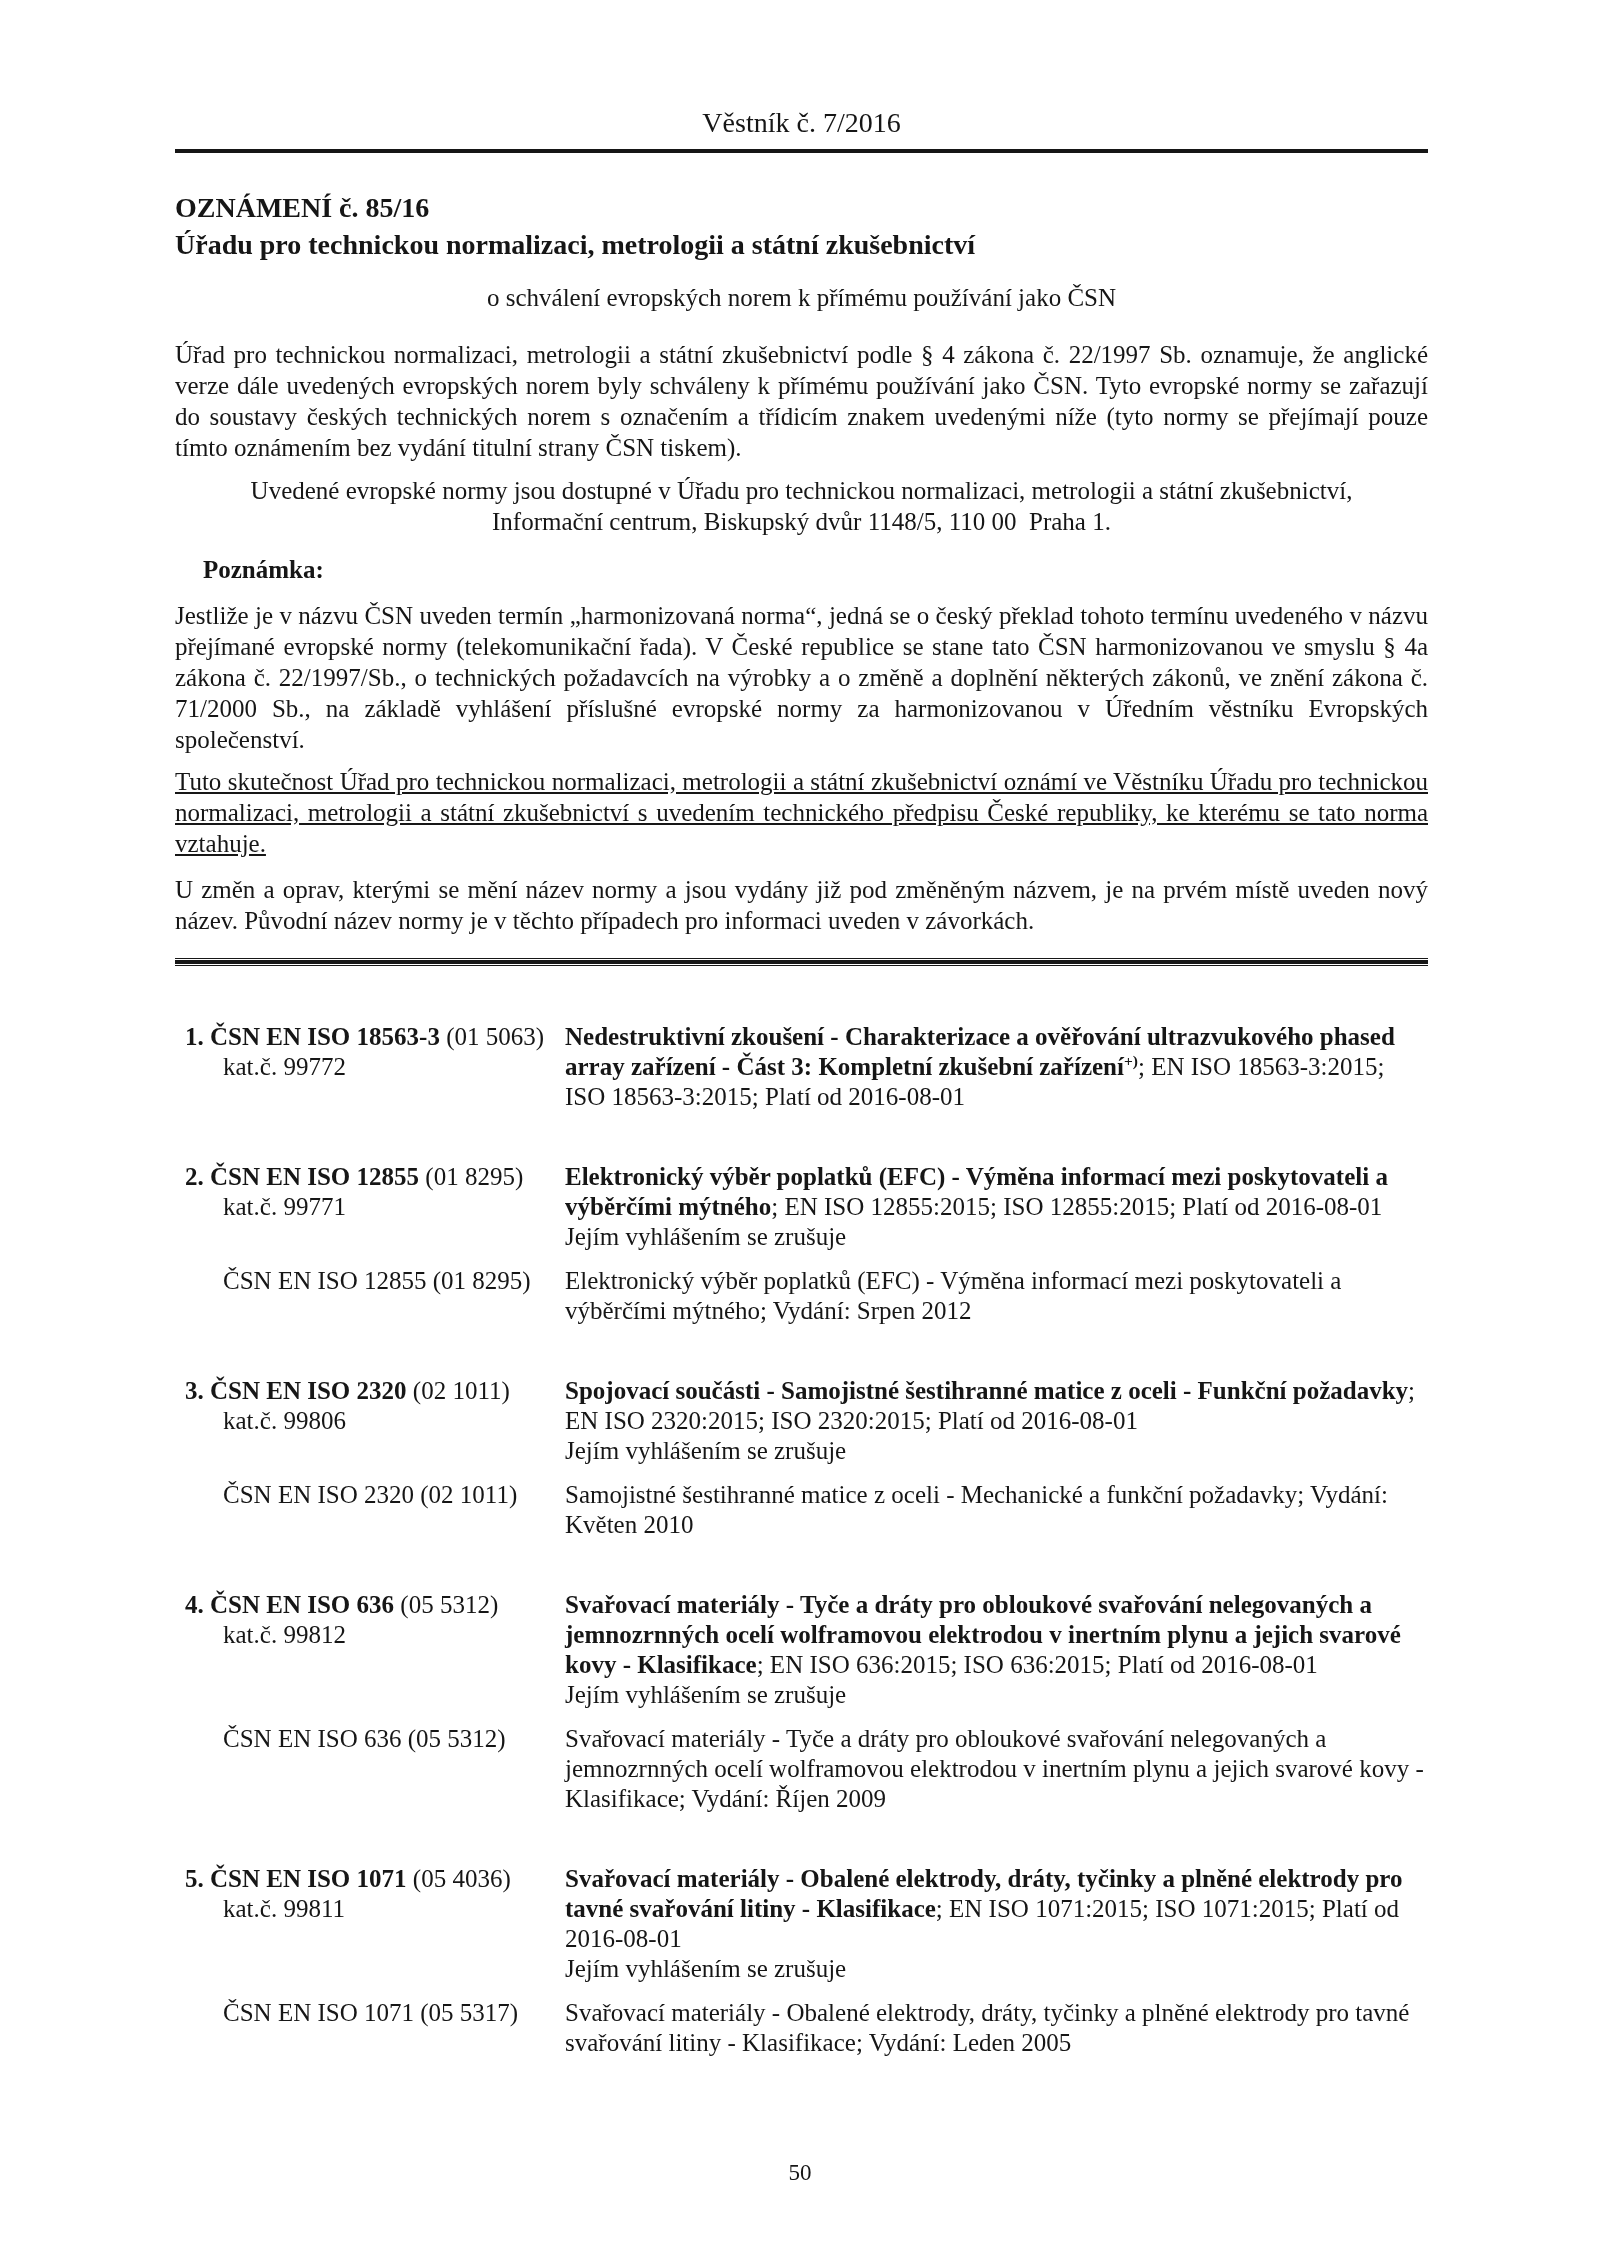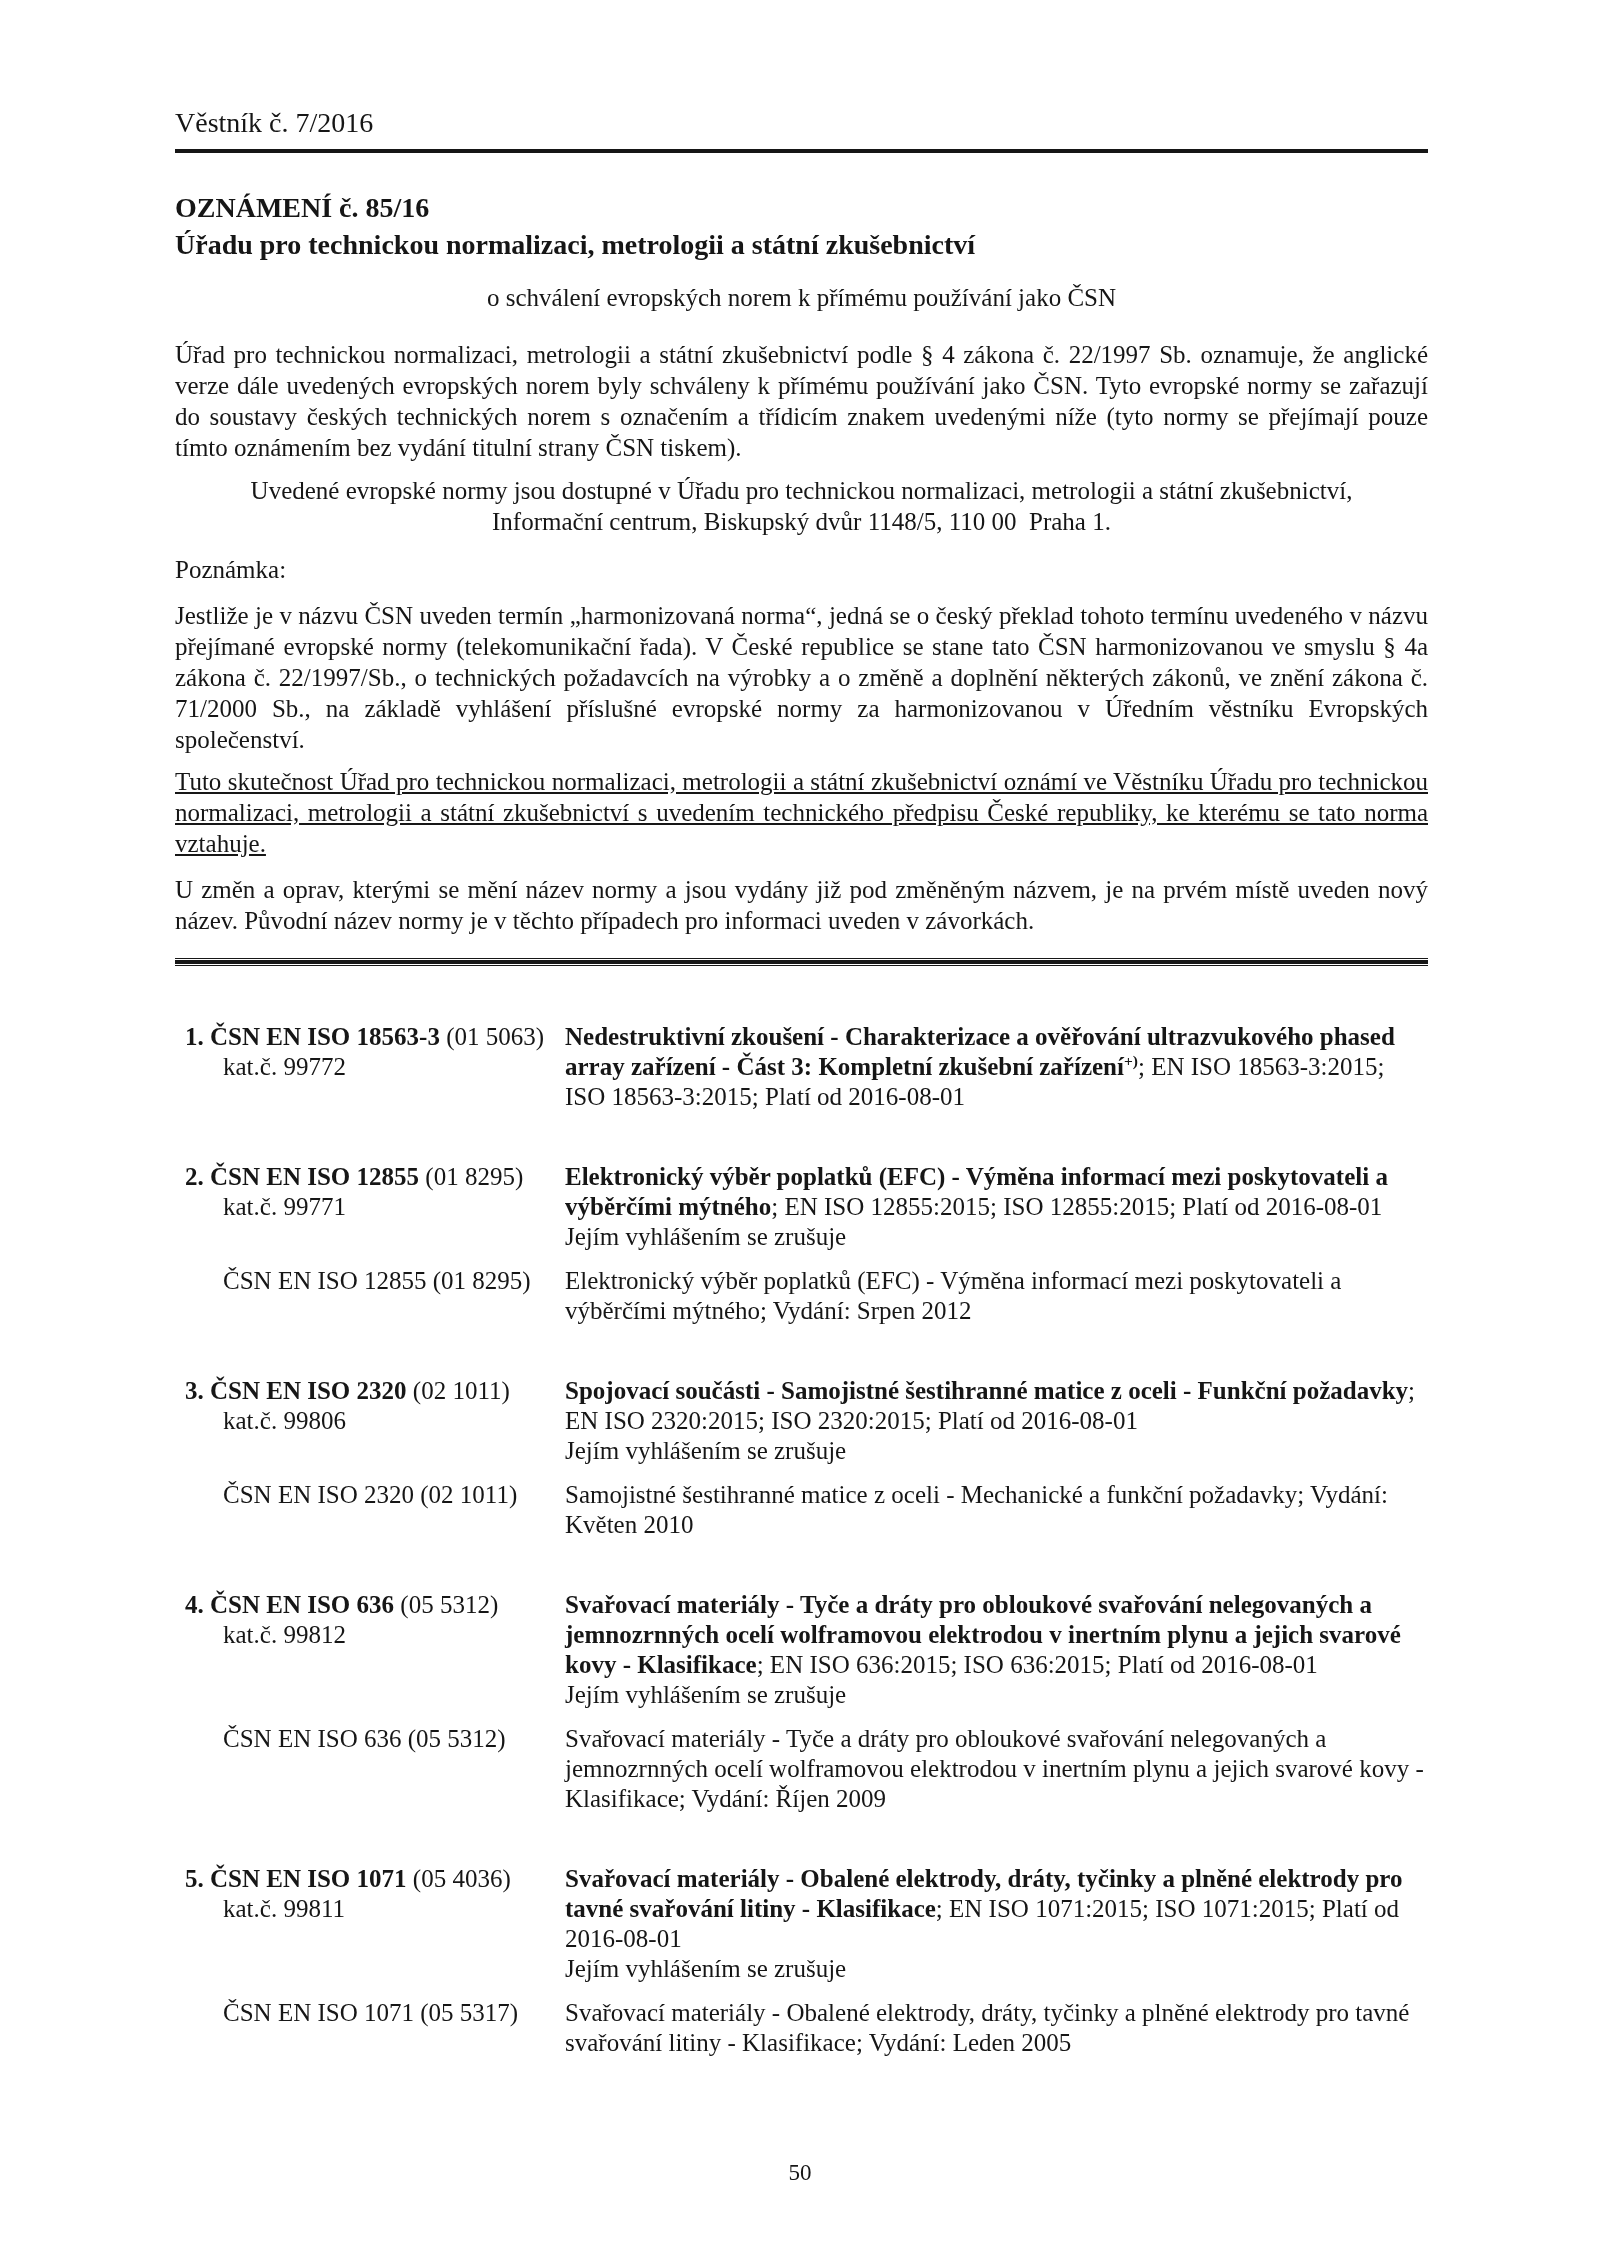--- a/index.html
+++ b/index.html
@@ -8,28 +8,28 @@
     position:relative;
     width:1600px; height:2263px;
     margin:0 auto;
     background:#ffffff;
     color:#161616;
     font-family:"Liberation Serif","DejaVu Serif",serif;
     font-size:25px; line-height:31px;
     padding:106px 172px 0 175px;
     overflow:hidden;
   }
-  .masthead { font-size:28px; line-height:34px; }
+  .masthead { font-size:28px; line-height:34px;text-align:center; }
   .rule-thickthin { height:3px; border-top:3px solid #161616; border-bottom:1px solid #161616; margin-top:9px; }
   .title-block { text-align:left; margin-top:36px; font-weight:bold; font-size:28px; line-height:37px; }
   .subject { text-align:center; margin-top:19px; }
   .para { text-align:justify; }
   .intro { margin-top:26px; }
   .avail { text-align:center; margin-top:12px; }
-  .note-label { font-weight:normal; margin-top:17px; }
+  .note-label { font-weight:bold; margin-top:17px;margin-left:28px; }
   .p1 { margin-top:15px; }
   .p2 { margin-top:11px;text-decoration:underline; }
   .p3 { margin-top:15px; }
   .p4 { margin-top:15px; }
   sup { font-size:0.62em; line-height:0; vertical-align:super; }
   .section-bar { margin-top:22px; }
   .bar-rule-top { height:4px; border-top:1px solid #161616; border-bottom:2.5px solid #161616; }
   .bar-rule-bot { height:4px; border-top:2.5px solid #161616; border-bottom:1px solid #161616; }
   .bar-heading {
     font-weight:bold; font-size:26px; line-height:30px;

